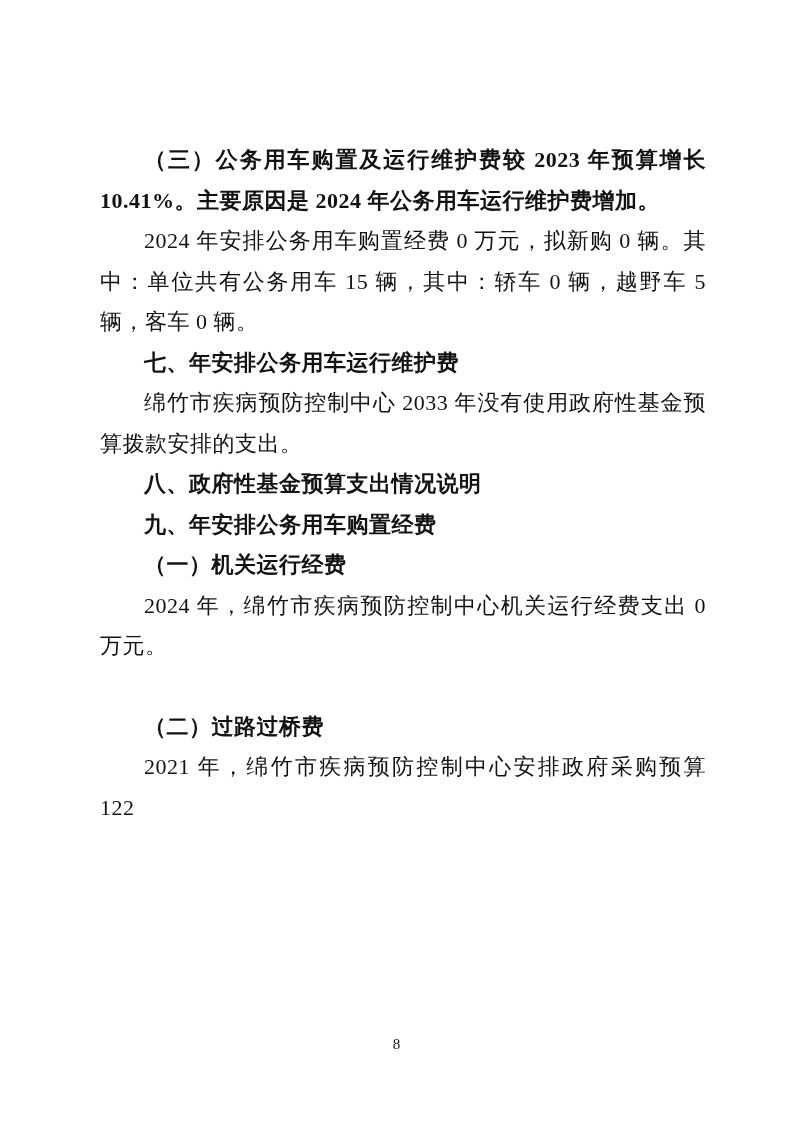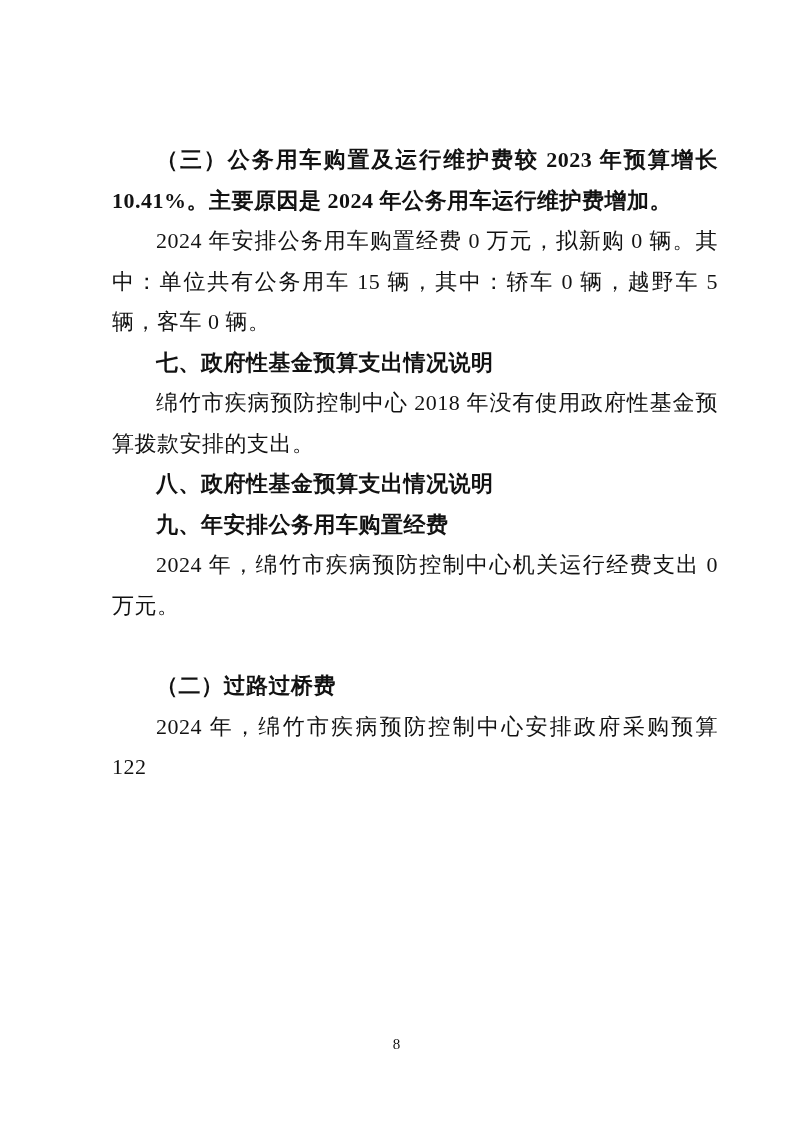--- a/index.html
+++ b/index.html
@@ -12,21 +12,21 @@
     overflow: hidden;
   }
   .page {
     position: absolute;
     left: 0; top: 0;
     width: 793px; height: 1122px;
     background: #ffffff;
   }
   .content {
     position: absolute;
-    left: 112px;
+    left: 100px;
     top: 140px;
     width: 606px;
   }
   .content p {
     font-size: 22px;
     line-height: 40.5px;
     text-indent: 2em;
     text-align: justify;
     text-justify: inter-character;
     letter-spacing: 0.5px;
@@ -56,23 +56,24 @@
     font-family: "Liberation Serif", "DejaVu Serif", serif;
   }
 </style>
 </head>
 <body>
 
 <div class="page">
   <div class="content">
     <p class="h-kai">（三）公务用车购置及运行维护费较 2023 年预算增长 10.41%。主要原因是 2024 年公务用车运行维护费增加。</p>
     <p class="para">2024 年安排公务用车购置经费 0 万元，拟新购 0 辆。其中：单位共有公务用车 15 辆，其中：轿车 0 辆，越野车 5 辆，客车 0 辆。</p>
-    <p class="h-hei">七、政府性基金预算支出情况说明</p>
-    <p class="para">绵竹市疾病预防控制中心 2018 年没有使用政府性基金预算拨款安排的支出。</p>
+    <p class="h-hei">七、年安排公务用车运行维护费</p>
+    <p class="para">绵竹市疾病预防控制中心 2033 年没有使用政府性基金预算拨款安排的支出。</p>
     <p class="h-hei">八、政府性基金预算支出情况说明</p>
     <p class="h-hei">九、年安排公务用车购置经费</p>
+    <p class="h-kai">（一）机关运行经费</p>
     <p class="para">2024 年，绵竹市疾病预防控制中心机关运行经费支出 0 万元。</p>
     <div class="spacer"></div>
     <p class="h-kai">（二）过路过桥费</p>
-    <p class="para">2024 年，绵竹市疾病预防控制中心安排政府采购预算 122</p>
+    <p class="para">2021 年，绵竹市疾病预防控制中心安排政府采购预算 122</p>
   </div>
   <div class="page-number">8</div>
 </div>
 
 </body></html>

